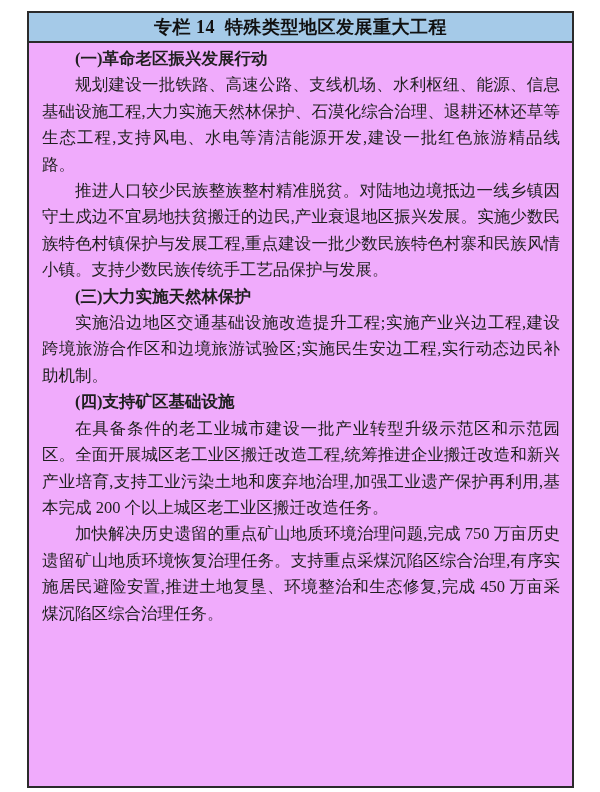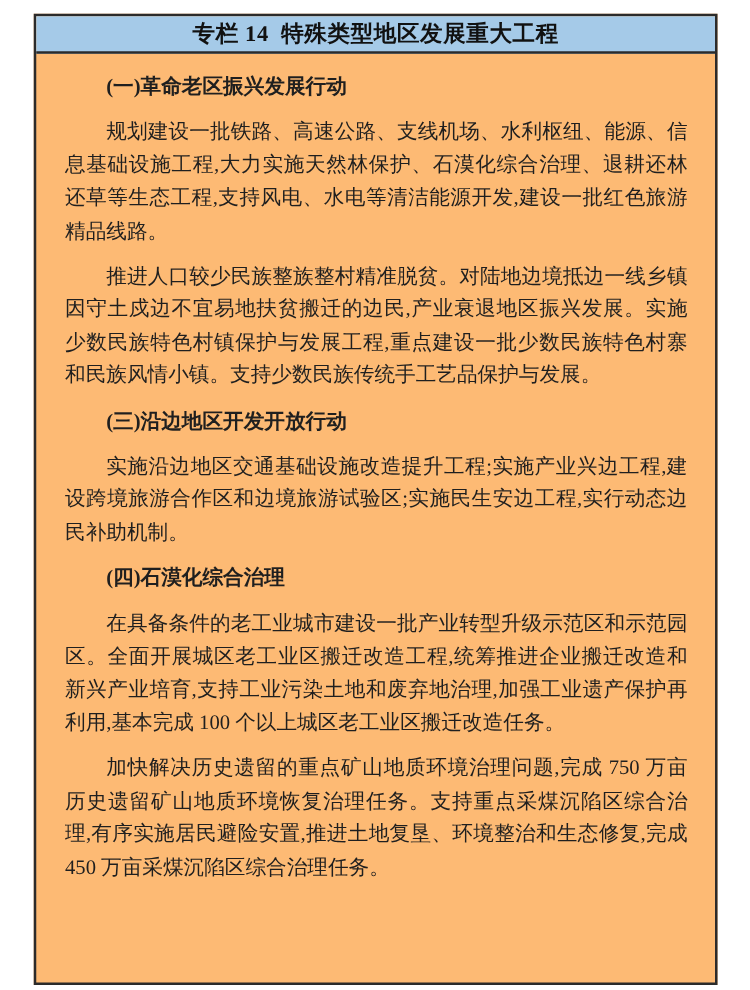--- a/index.html
+++ b/index.html
@@ -16,21 +16,21 @@
     overflow: hidden;
   }
   .box {
     position: absolute;
     left: 27px;
     top: 11px;
     width: 547px;
     height: 777px;
     box-sizing: border-box;
     border: 2px solid #2b2b2b;
-    background: #fdba74;
+    background: #f0abfc;
   }
   .box-header {
     box-sizing: border-box;
     height: 30px;
     background: #a5cae8;
     border-bottom: 2px solid #2b2b2b;
     display: flex;
     align-items: center;
     justify-content: center;
   }
@@ -43,21 +43,21 @@
   }
   .box-body {
     box-sizing: border-box;
     padding: 3px 12px 0 13px;
     font-size: 16.5px;
     line-height: 26.4px;
     color: #1f1f1f;
     text-align: justify;
   }
   .box-body p {
-    margin: 10px;
+    margin: 0;
     text-indent: 2em;
   }
   .section-heading {
     font-weight: bold;
   }
 </style>
 </head>
 <body>
 
 <div class="page">
@@ -67,27 +67,27 @@
     </div>
     <div class="box-body">
       <div class="section">
         <p class="section-heading">(一)革命老区振兴发展行动</p>
         <p class="section-text">规划建设一批铁路、高速公路、支线机场、水利枢纽、能源、信息基础设施工程,大力实施天然林保护、石漠化综合治理、退耕还林还草等生态工程,支持风电、水电等清洁能源开发,建设一批红色旅游精品线路。</p>
       </div>
       <div class="section">
         <p class="section-text">推进人口较少民族整族整村精准脱贫。对陆地边境抵边一线乡镇因守土戍边不宜易地扶贫搬迁的边民,产业衰退地区振兴发展。实施少数民族特色村镇保护与发展工程,重点建设一批少数民族特色村寨和民族风情小镇。支持少数民族传统手工艺品保护与发展。</p>
       </div>
       <div class="section">
-        <p class="section-heading">(三)沿边地区开发开放行动</p>
+        <p class="section-heading">(三)大力实施天然林保护</p>
         <p class="section-text">实施沿边地区交通基础设施改造提升工程;实施产业兴边工程,建设跨境旅游合作区和边境旅游试验区;实施民生安边工程,实行动态边民补助机制。</p>
       </div>
       <div class="section">
-        <p class="section-heading">(四)石漠化综合治理</p>
+        <p class="section-heading">(四)支持矿区基础设施</p>
       </div>
       <div class="section">
-        <p class="section-text">在具备条件的老工业城市建设一批产业转型升级示范区和示范园区。全面开展城区老工业区搬迁改造工程,统筹推进企业搬迁改造和新兴产业培育,支持工业污染土地和废弃地治理,加强工业遗产保护再利用,基本完成 100 个以上城区老工业区搬迁改造任务。</p>
+        <p class="section-text">在具备条件的老工业城市建设一批产业转型升级示范区和示范园区。全面开展城区老工业区搬迁改造工程,统筹推进企业搬迁改造和新兴产业培育,支持工业污染土地和废弃地治理,加强工业遗产保护再利用,基本完成 200 个以上城区老工业区搬迁改造任务。</p>
       </div>
       <div class="section">
         <p class="section-text">加快解决历史遗留的重点矿山地质环境治理问题,完成 750 万亩历史遗留矿山地质环境恢复治理任务。支持重点采煤沉陷区综合治理,有序实施居民避险安置,推进土地复垦、环境整治和生态修复,完成 450 万亩采煤沉陷区综合治理任务。</p>
       </div>
     </div>
   </div>
 </div>
 
 </body></html>

